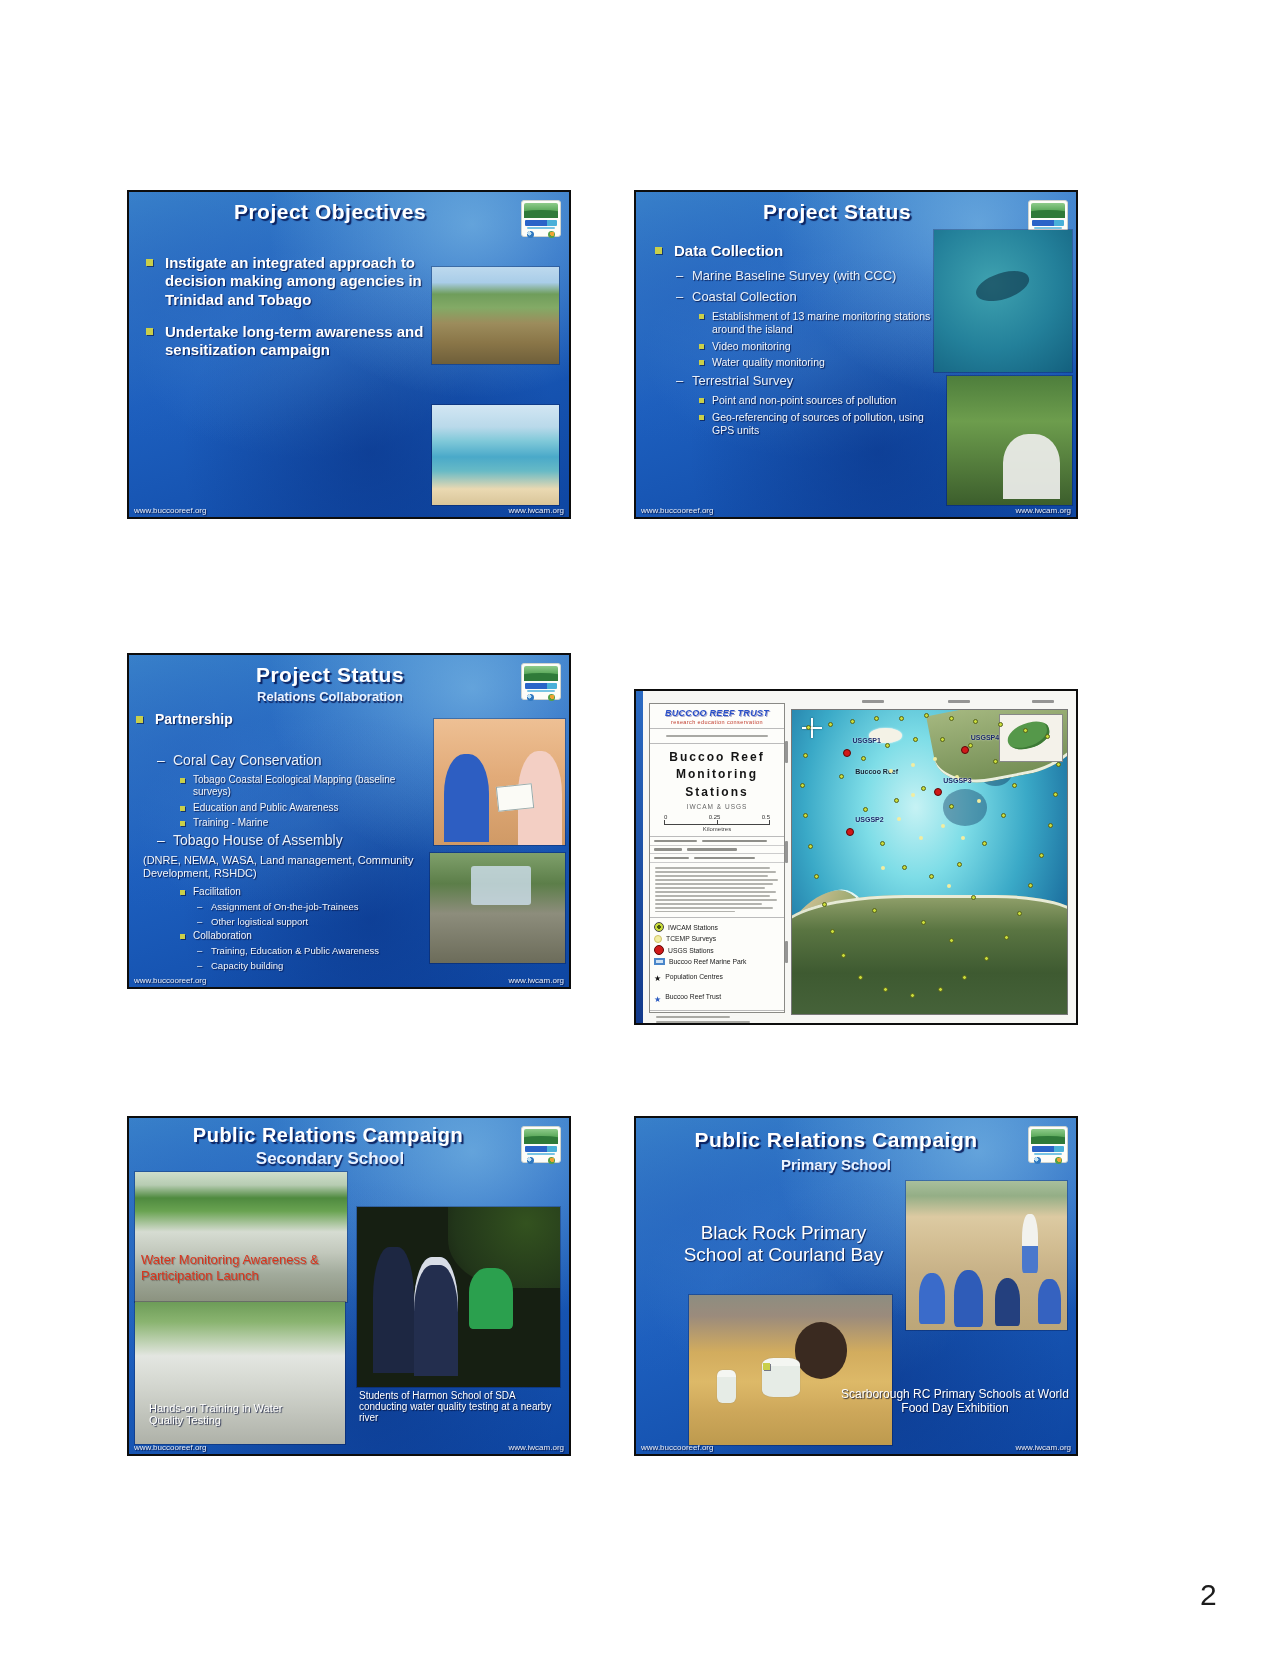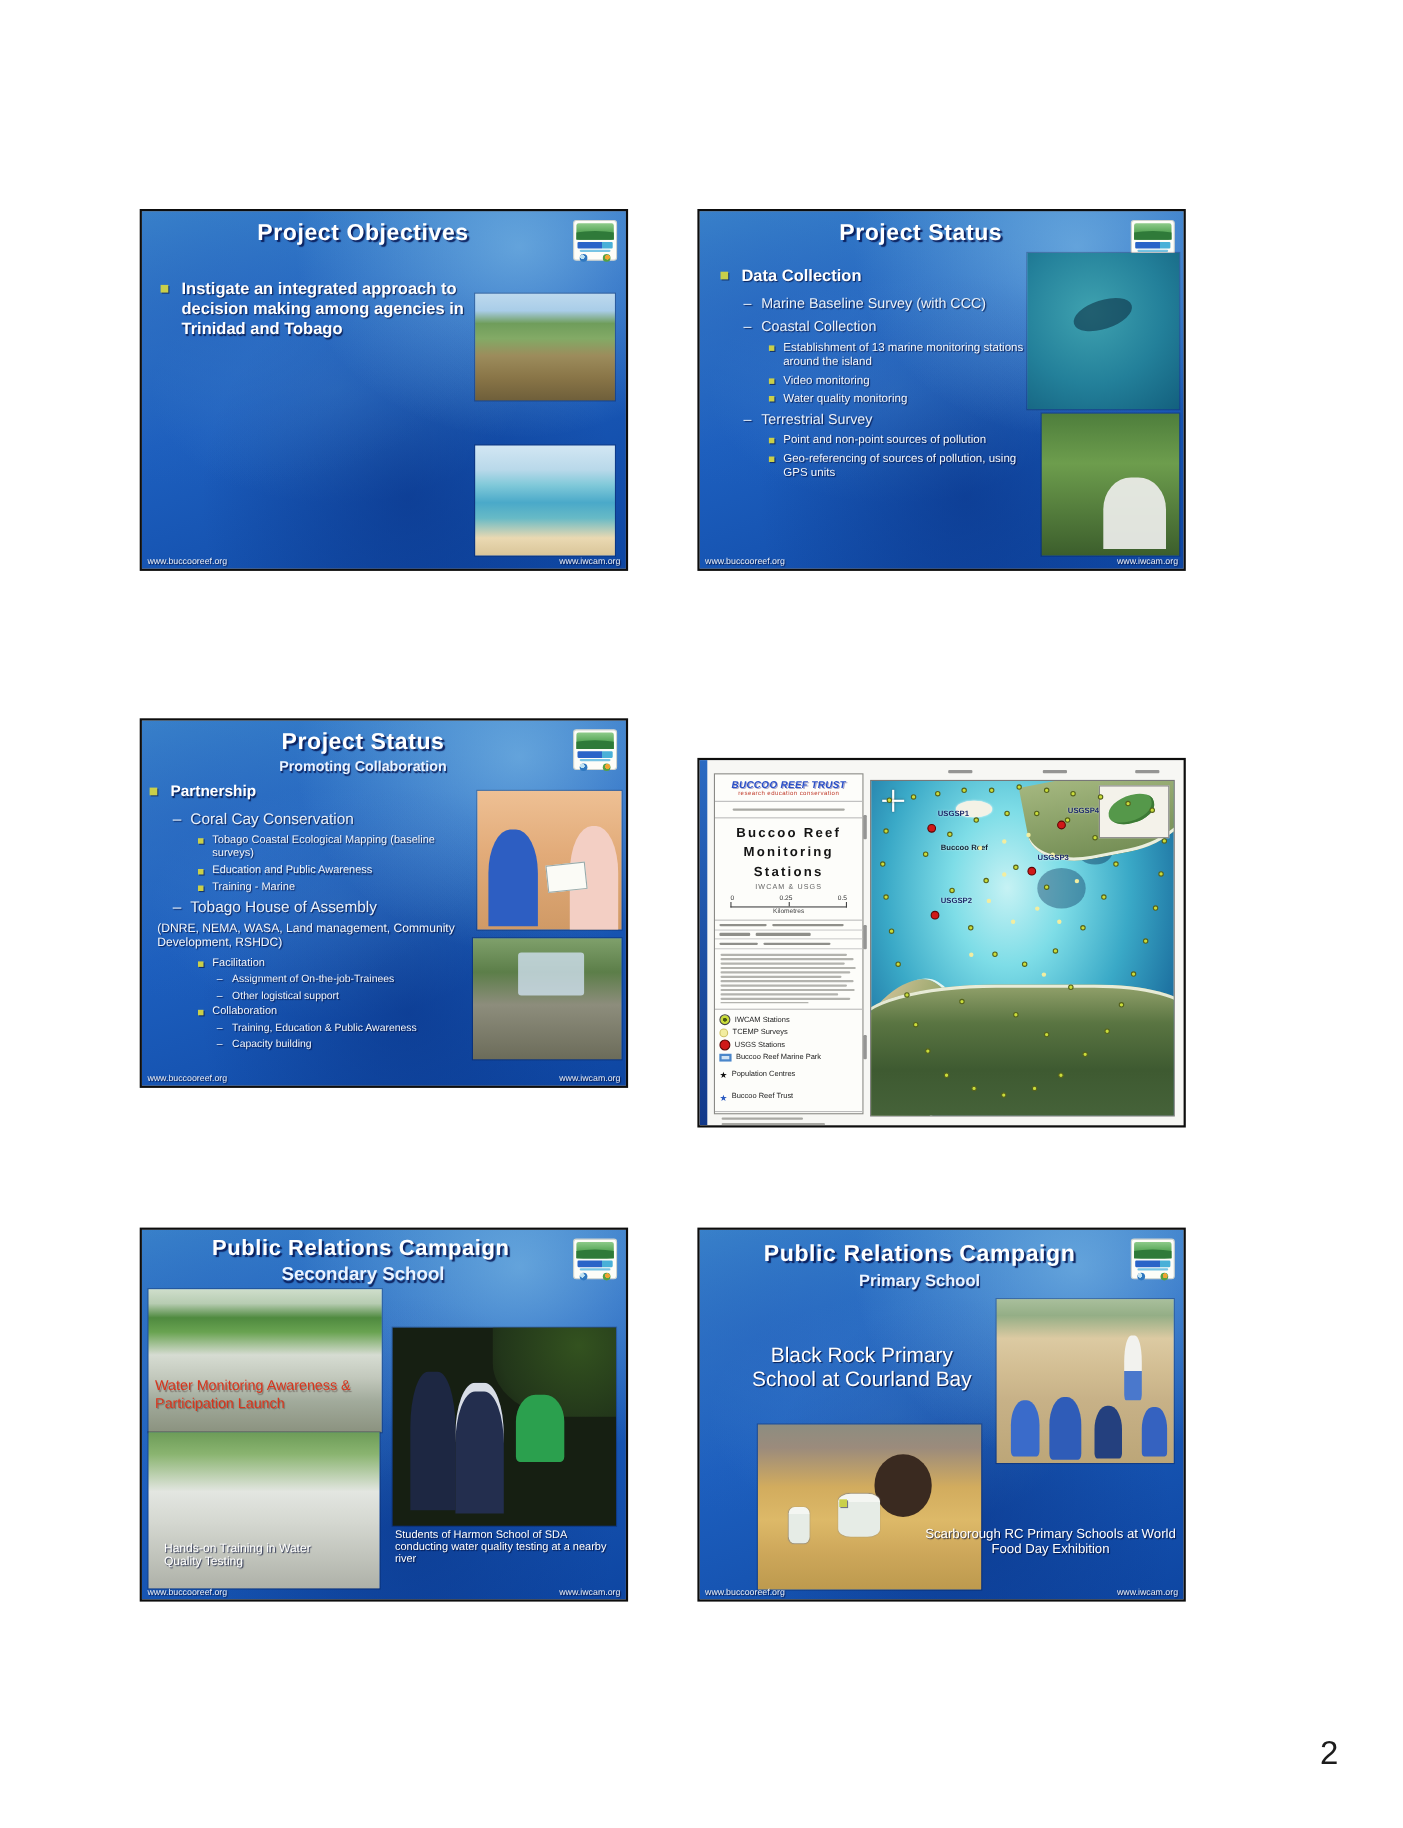--- a/index.html
+++ b/index.html
@@ -58,21 +58,21 @@
         background:#c9cf4a;box-shadow:1px 1px 0 rgba(0,0,30,.5);}
   .l2{font-size:13px;margin:0 0 5px;padding-left:38px;color:#e9f1fa;}
   .l2::before{content:"–";position:absolute;left:22px;top:0;}
   .l3{font-size:10.5px;margin:0 0 4px;padding-left:58px;color:#f2f6fb;}
   .l3::before{content:"";position:absolute;left:45px;top:4px;width:5px;height:5px;
         background:#c9cf4a;box-shadow:1px 1px 0 rgba(0,0,30,.5);}
   .l4{font-size:9.5px;margin:0 0 3px;padding-left:76px;color:#f2f6fb;}
   .l4::before{content:"–";position:absolute;left:62px;top:0;}
   .l0{font-size:11px;margin:0 0 5px;padding-left:8px;color:#f2f6fb;}
   .big{font-size:14.5px;}
-  .sm3 .l1{font-size:14px;margin-bottom:8px;}
+  .sm3 .l1{font-size:14px;margin-bottom:24px;}
   .sm3 .l2{font-size:14px;}
   .sm3 .l3{font-size:10px;margin-bottom:3px;}
 
   
   .photo{position:absolute;box-shadow:0 0 0 1px rgba(0,0,30,.25);}
   .p-hill{background:linear-gradient(180deg,#bdd9ee 0%,#a9cde8 16%,#6f9d5b 28%,
           #83aa66 42%,#9c8c5c 58%,#8a7648 78%,#6f5f3a 100%);}
   .p-beach{background:linear-gradient(180deg,#d2e6f3 0%,#b9d9ea 22%,#80c9d9 36%,
           #4aa9c9 52%,#67bac6 66%,#ead9b2 84%,#d9c599 100%);}
   .p-diver{background:radial-gradient(circle at 42% 38%,#3fa2b0 0%,#23809a 55%,#13607e 100%);}
@@ -221,20 +221,21 @@
         </div>
       <div class="logo-word"></div>
       <div class="logo-wave"></div>
       <div class="logo-icons">
         <span class="lg-c"></span>
         <span class="lg-g"></span>
       </div>
     </div>
     <div class="sbody" style="left:16px;top:62px;width:280px;">
       <div class="ln b1">Instigate an integrated approach to decision making among agencies in Trinidad and Tobago</div>
+      <div class="ln b1">Undertake long-term awareness and sensitization campaign</div>
     </div>
     <div class="photo p-hill" style="left:303px;top:75px;width:127px;height:97px;"></div>
     <div class="photo p-beach" style="left:303px;top:213px;width:127px;height:100px;"></div>
     <div class="sfoot-l">www.buccooreef.org</div>
     <div class="sfoot-r">www.iwcam.org</div>
   </section>
 
   <section class="slide s2">
     <h2 class="stitle">Project Status</h2>
     <div class="logo">
@@ -264,21 +265,21 @@
       </div>
     <div class="photo p-field" style="left:311px;top:184px;width:125px;height:129px;">
         <i></i>
       </div>
     <div class="sfoot-l">www.buccooreef.org</div>
     <div class="sfoot-r">www.iwcam.org</div>
   </section>
 
   <section class="slide s3">
     <h2 class="stitle">Project Status</h2>
-    <div class="ssub" style="top:34px;font-size:13px;">Promoting Collaboration</div>
+    <div class="ssub" style="top:34px;font-size:13px;">Relations Collaboration</div>
     <div class="logo">
       <div class="logo-hills">
           <i></i>
         </div>
       <div class="logo-word"></div>
       <div class="logo-wave"></div>
       <div class="logo-icons">
         <span class="lg-c"></span>
         <span class="lg-g"></span>
       </div>

